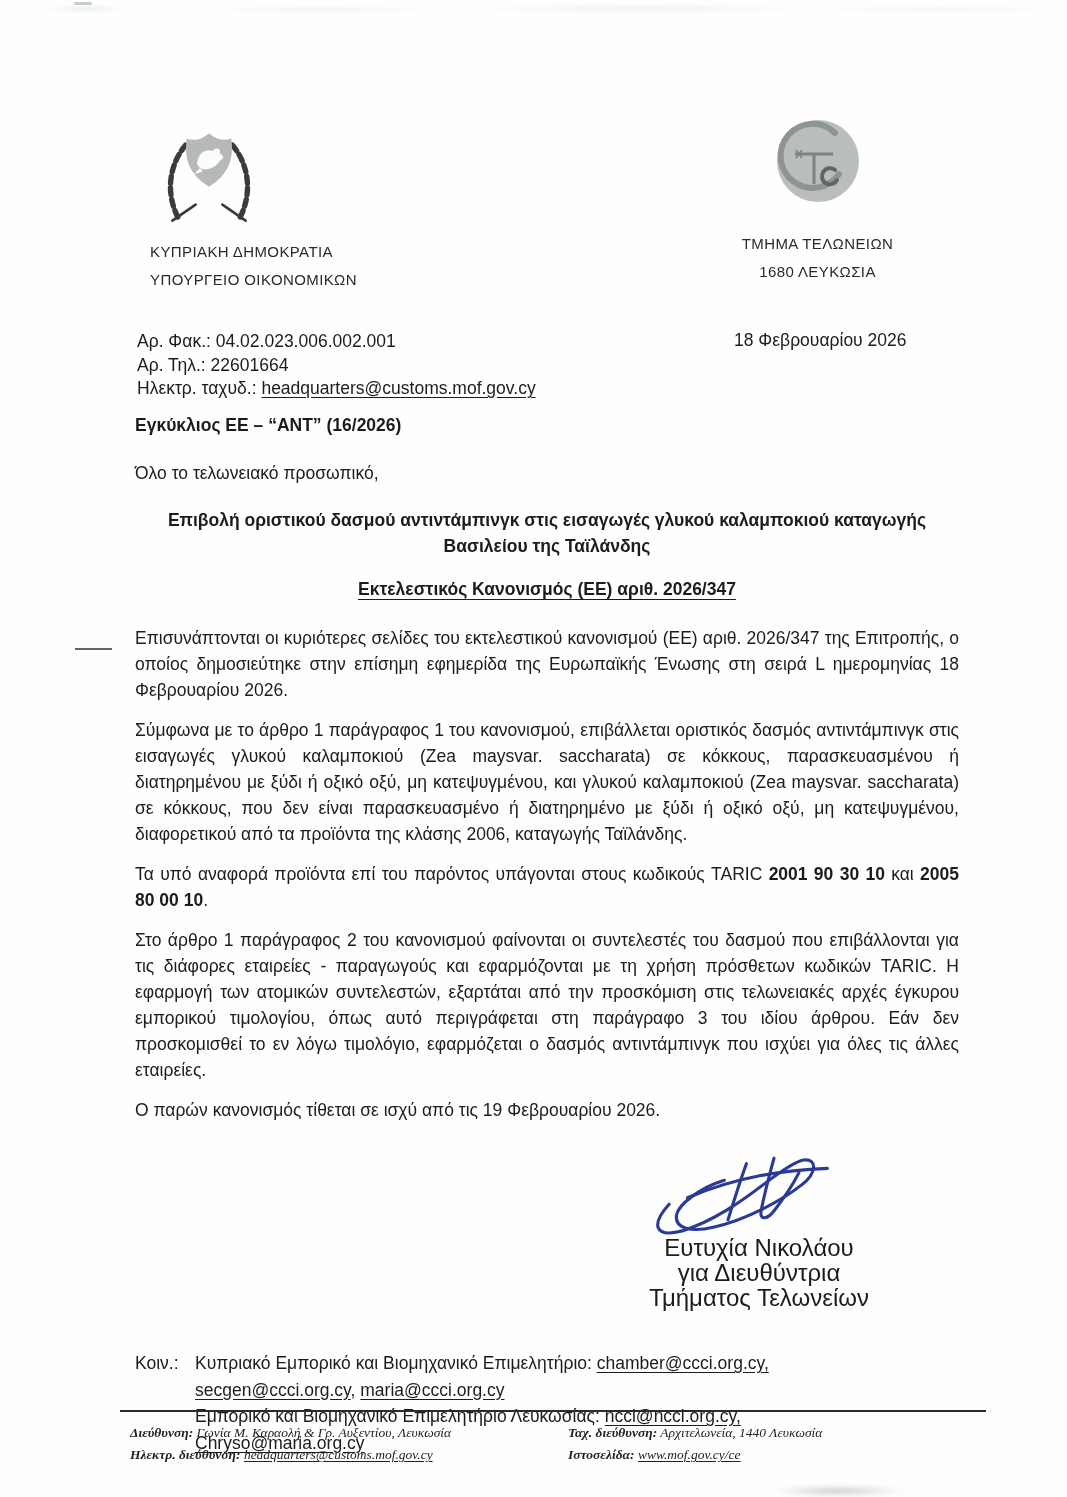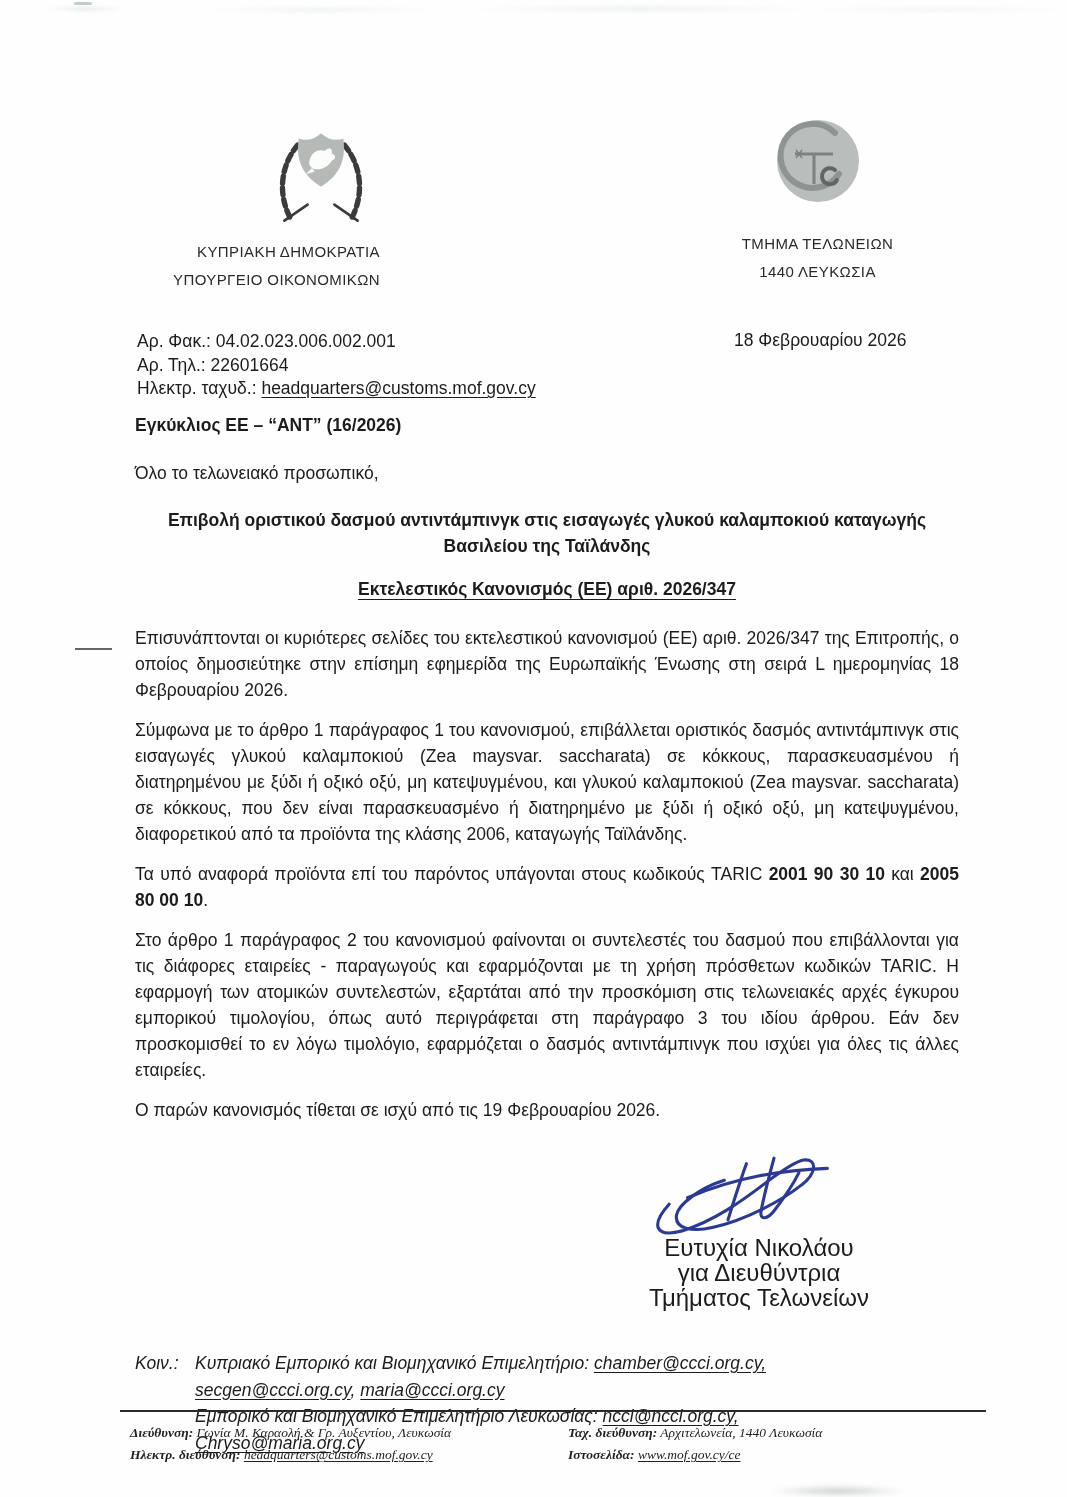--- a/index.html
+++ b/index.html
@@ -15,21 +15,21 @@
       radial-gradient(180px 7px at 30% 60%, rgba(170,195,188,.28), transparent 70%),
       radial-gradient(260px 8px at 60% 55%, rgba(165,190,182,.30), transparent 70%),
       radial-gradient(200px 7px at 88% 60%, rgba(175,198,190,.25), transparent 70%);
     filter:blur(1px);
   }
   .scan-dash{position:absolute;top:2px;left:74px;width:18px;height:3px;background:#9fb5ae;opacity:.65;border-radius:2px;}
   .scan-smudge{position:absolute;top:1485px;left:768px;width:140px;height:12px;border-radius:50%;
     background:radial-gradient(closest-side,rgba(140,150,148,.45),transparent);filter:blur(2px);}
 
   
-  .gov-block{position:absolute;top:126px;left:150px;width:230px;text-align:right;}
+  .gov-block{position:absolute;top:126px;left:150px;width:230px;text-align:left;}
   .gov-block .lines{margin-top:8px;font-size:15px;line-height:28px;letter-spacing:.4px;color:#2a2a2a;}
   .dept-block{position:absolute;top:118px;left:705px;width:225px;text-align:center;}
   .dept-block .lines{margin-top:22px;font-size:15px;line-height:28px;letter-spacing:.4px;color:#2a2a2a;}
 
   
   .ref-block{position:absolute;top:330px;left:137px;font-size:17.5px;line-height:23.5px;}
   .ref-email{text-decoration:underline;text-underline-offset:3px;color:#1c1c1c;}
   .date{position:absolute;top:330px;left:734px;font-size:17.5px;}
 
   
@@ -41,21 +41,21 @@
   .para{margin:12px 0 14px 0;text-align:justify;}
   .para b{font-weight:bold;}
   .margin-mark{position:absolute;top:648px;left:75px;width:37px;border-top:2px solid #666;}
 
   
   .sig-block{width:320px;margin:26px 40px 0 auto;text-align:center;}
   .sig-svg{display:block;margin:0 auto -6px 28px;}
   .sig-lines{font-size:24px;line-height:25px;}
 
   
-  .cc-block{display:flex;margin-top:40px;font-size:17.5px;line-height:26.5px;font-style:italic;}
+  .cc-block{display:flex;margin-top:40px;font-size:17.5px;line-height:26.5px;}
   .cc-label{width:60px;flex:none;}
   .cc-content a, .ref-email, .cc-content .em{color:#1c1c1c;text-decoration:underline;text-underline-offset:3px;}
 
   
   .footer{position:absolute;top:1410px;left:120px;width:866px;border-top:2.5px solid #2b2b2b;
     font-family:"Liberation Serif",serif;font-style:italic;font-size:13.5px;line-height:22px;color:#222;
     padding-top:10px;display:flex;}
   .footer .col-left{width:438px;padding-left:10px;}
   .footer .col-right{width:400px;}
   .footer b{font-weight:bold;}
@@ -90,21 +90,21 @@
     <svg width="86" height="86" viewBox="0 0 86 86">
       <circle cx="43" cy="43" r="41" fill="#b9bebc"></circle>
       <path d="M60,15 A32,32 0 1 0 64,56" fill="none" stroke="#8e9492" stroke-width="6" stroke-linecap="round"></path>
       <path d="M20,36 L58,36" stroke="#7d837f" stroke-width="3"></path>
       <path d="M39,36 L39,66" stroke="#7d837f" stroke-width="3"></path>
       <path d="M21,32 L27,40 M27,32 L21,40" stroke="#7d837f" stroke-width="1.6"></path>
       <path d="M60,52 A8,8 0 1 0 62,62" fill="none" stroke="#5f6663" stroke-width="4" stroke-linecap="round"></path>
     </svg>
     <div class="lines">
       <div>ΤΜΗΜΑ ΤΕΛΩΝΕΙΩΝ</div>
-      <div>1440 ΛΕΥΚΩΣΙΑ</div>
+      <div>1680 ΛΕΥΚΩΣΙΑ</div>
     </div>
   </div>
 
   <div class="ref-block">
     <div>Αρ. Φακ.: 04.02.023.006.002.001</div>
     <div>Αρ. Τηλ.: 22601664</div>
     <div><span>Ηλεκτρ. ταχυδ.: </span><span class="ref-email">headquarters@customs.mof.gov.cy</span></div>
   </div>
   <div class="date">18 Φεβρουαρίου 2026</div>
 

